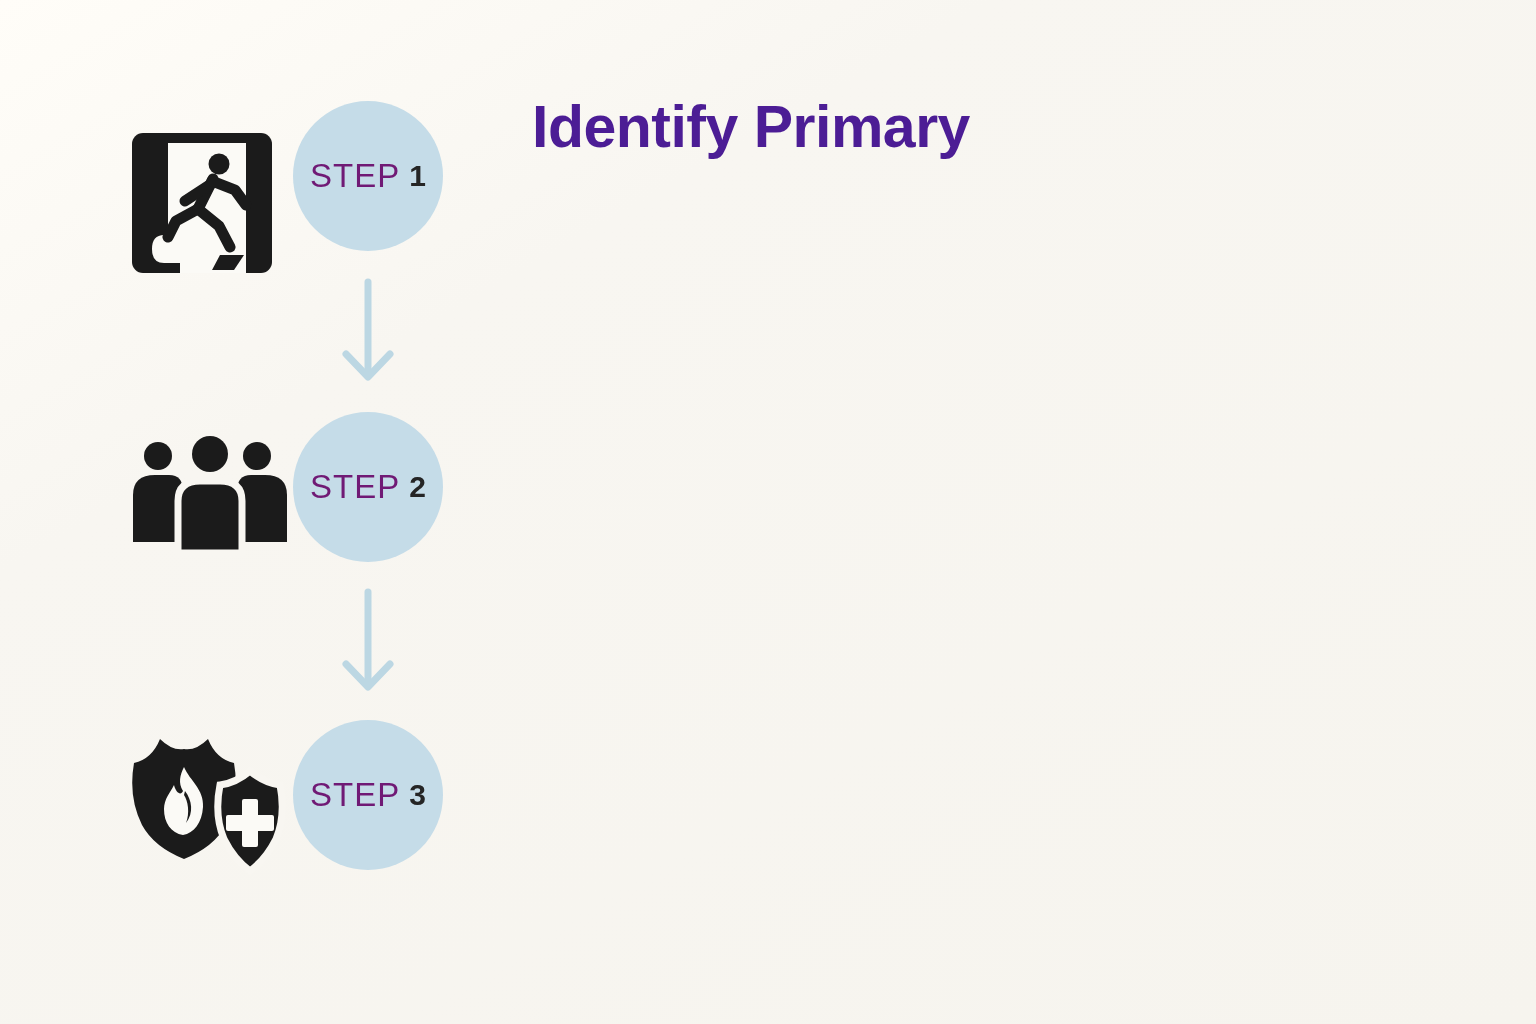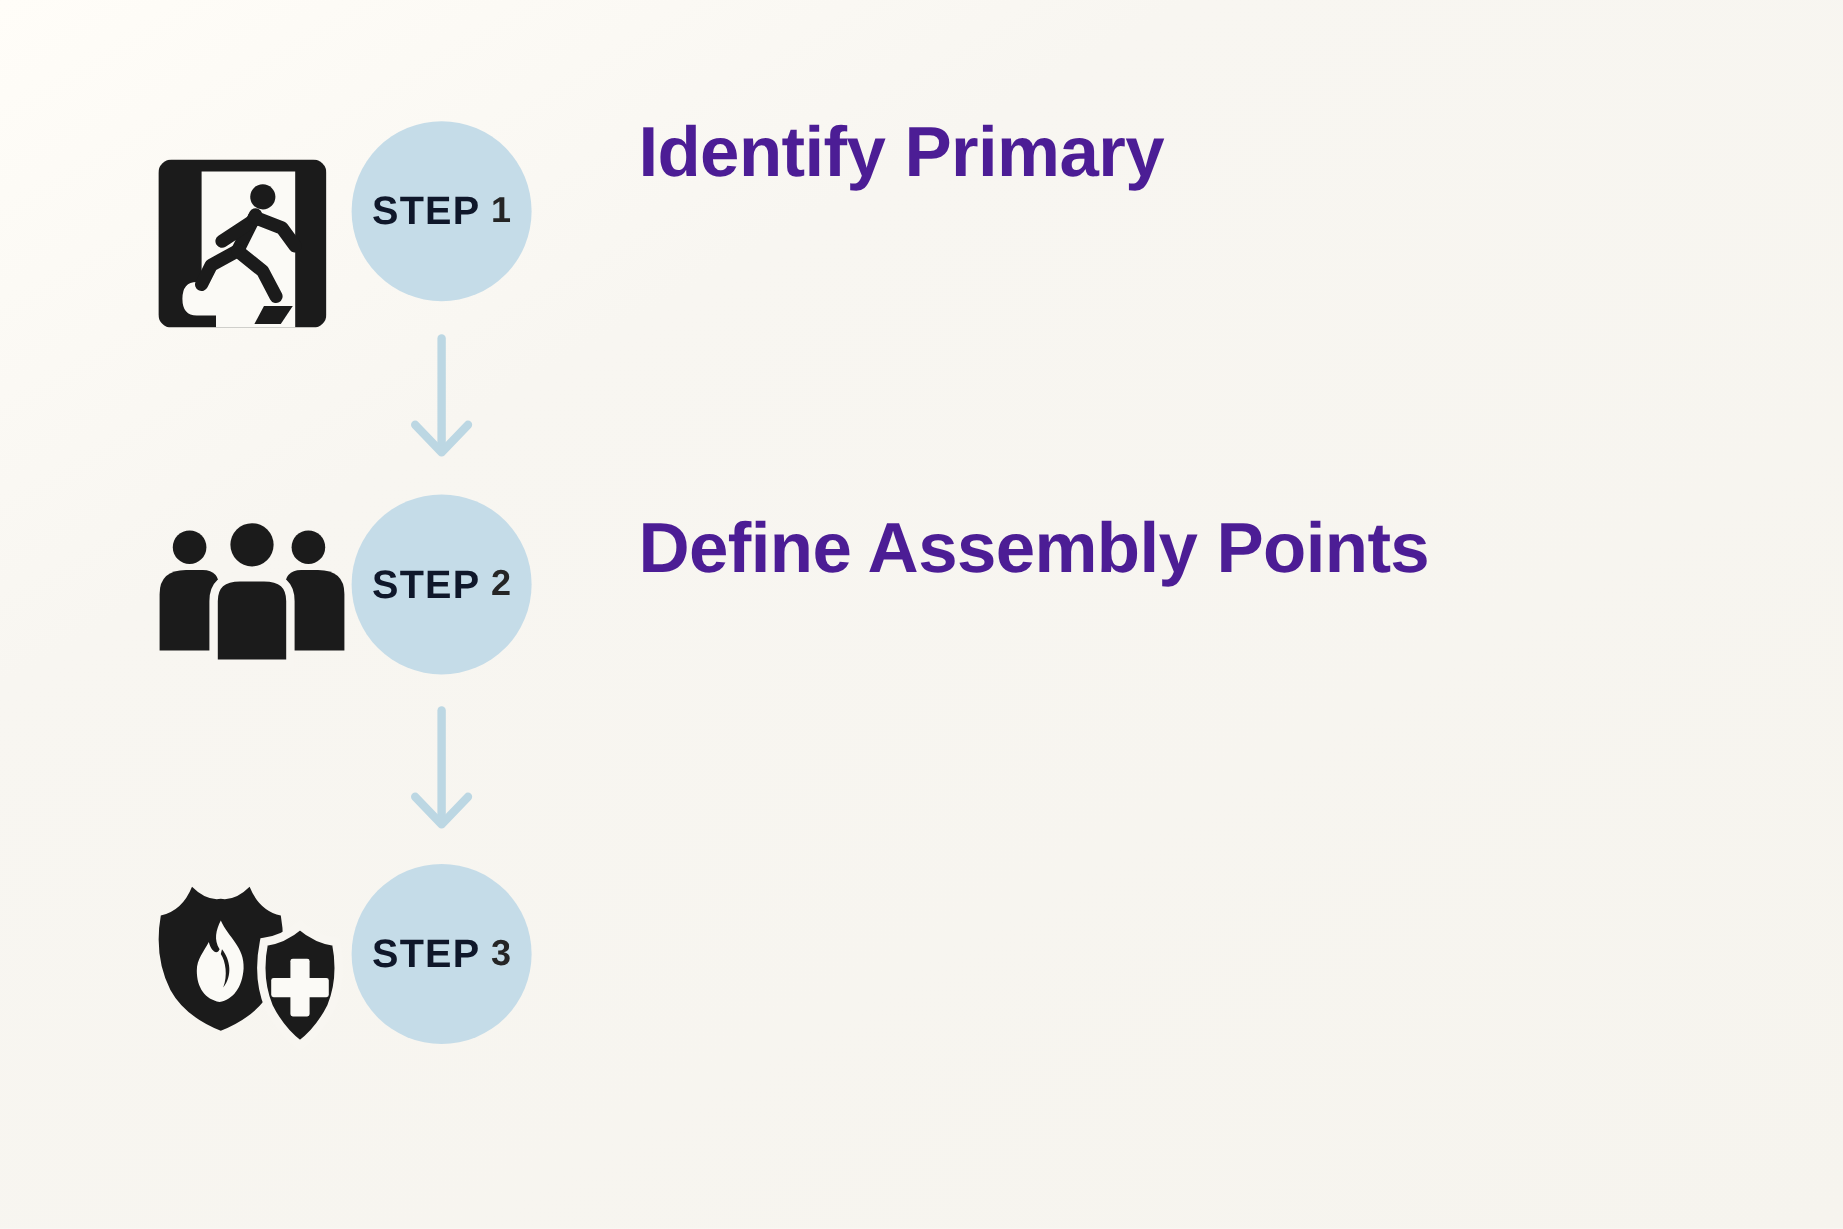--- a/index.html
+++ b/index.html
@@ -26,24 +26,24 @@
     position: absolute;
     width: 150px;
     height: 150px;
     border-radius: 50%;
     background: #c5dce8;
     display: flex;
     align-items: center;
     justify-content: center;
   }
   .step-circle .step-word {
-    font-weight: 700;
+    font-weight: 400;
     font-size: 33px;
     letter-spacing: 1px;
-    color: #0f172a;
+    color: #701a75;
   }
   .step-circle .step-number {
     font-weight: 600;
     font-size: 30px;
     margin-left: 9px;
     color: #252525;
   }
 
   .step-title {
     position: absolute;
@@ -106,23 +106,20 @@
         <path d="M45,118 V66 Q45,46 67,46 H87 Q109,46 109,66 V118 Z" stroke="#f8f6f1" stroke-width="7"></path>
       </g>
     </svg>
   </div>
 
   <div class="step-circle" style="left:293px; top:412px;">
     <span class="step-word">STEP</span>
     <span class="step-number">2</span>
   </div>
 
-  <div class="step-title" style="top:418px;">
-    <div>Define Assembly Points</div>
-  </div>
 
   <svg class="arrow" style="top:588px;" viewBox="0 0 80 104">
     <g stroke="#bcd7e3" stroke-width="7" stroke-linecap="round" stroke-linejoin="round" fill="none">
       <path d="M40,4 V95"></path>
       <path d="M18,76 L40,99 L62,76"></path>
     </g>
   </svg>
 
   <div class="abs step-icon" style="left:128px; top:733px;">
     <svg width="164" height="144" viewBox="0 0 164 144" style="overflow:visible;">

